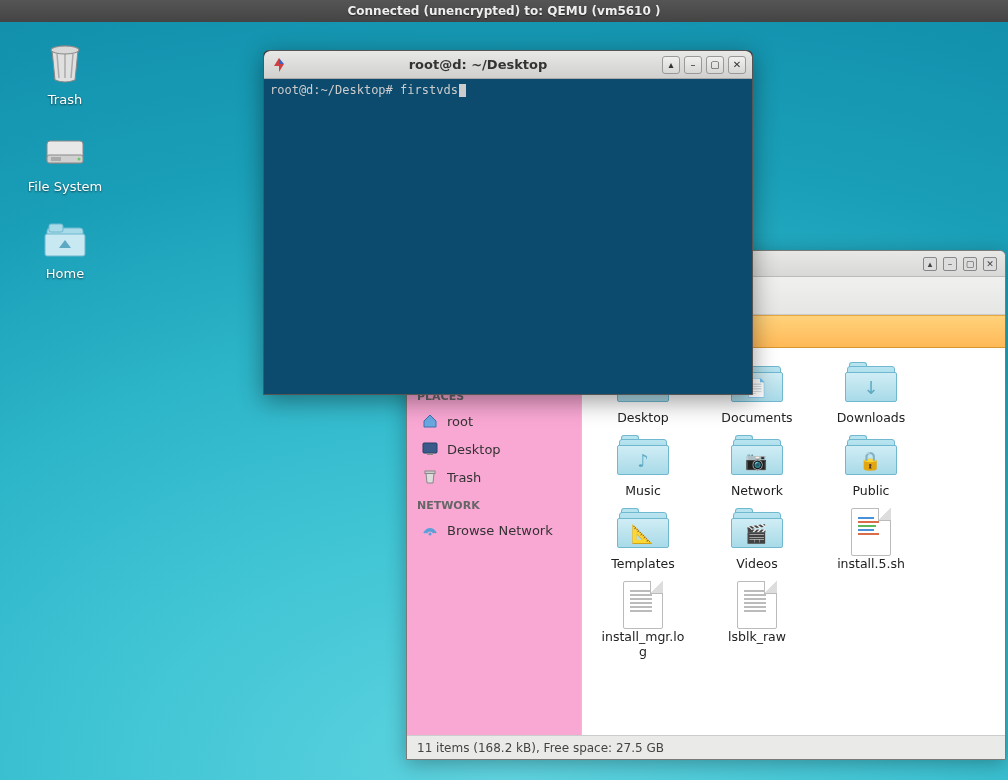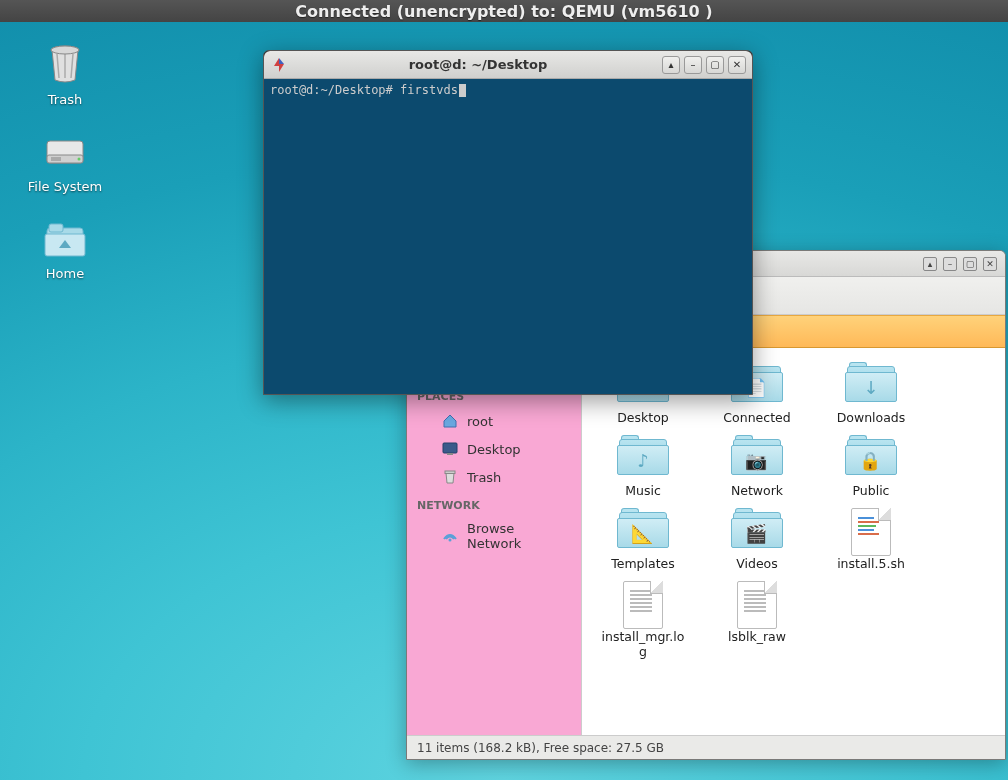--- a/index.html
+++ b/index.html
@@ -9,21 +9,21 @@
   font-size: 13px;
   overflow: hidden;
   position: relative;
   background: radial-gradient(ellipse 1400px 900px at 50% 100%, #5fd4e0 0%, #3fc4d4 30%, #2cb4c8 50%, #1a9fb8 70%, #0f8aa8 100%);
   color: #333;
 }
 
 .conn-bar {
   position: absolute; top: 0; left: 0; right: 0; height: 22px;
   background: linear-gradient(#555, #444);
-  color: #eee; font-size: 16px; font-weight: bold;
+  color: #eee; font-size: 12px; font-weight: bold;
   display: flex; align-items: center; justify-content: center;
   text-shadow: 0 1px 1px rgba(0,0,0,0.5);
   z-index: 0;
 }
 
 .desktop-icons { position: absolute; top: 40px; left: 20px; z-index: 1; }
 .desktop-icon { width: 90px; text-align: center; margin-bottom: 20px; cursor: pointer; }
 .desktop-icon .icon-box { width: 48px; height: 48px; margin: 0 auto 4px; }
 .desktop-icon .label { color: #fff; text-shadow: 0 1px 2px rgba(0,0,0,0.6); font-size: 13px; }
 
@@ -63,21 +63,21 @@
   padding-top: 6px;
   overflow: hidden;
 }
 .fm-sidebar .section-label {
   font-size: 11px; font-weight: bold; color: #666;
   padding: 8px 10px 4px;
 }
 .fm-sidebar .item {
   display: flex; align-items: center; gap: 8px;
   padding: 5px 10px 5px 14px;
-  cursor: pointer; font-size: 13px; color: #333; margin-left: 20px;
+  cursor: pointer; font-size: 13px; color: #333;
 }
 .fm-sidebar .item .sicon { width: 18px; height: 18px; flex-shrink: 0; }
 .fm-content {
   flex: 1; background: #fff; padding: 14px 10px 10px 18px;
   overflow: auto;
   display: flex; flex-wrap: wrap; align-content: flex-start;
   gap: 10px 28px;
 }
 .fm-item { width: 86px; text-align: center; cursor: pointer; }
 .fm-item .ficon { width: 52px; height: 44px; margin: 0 auto 4px; }
@@ -289,21 +289,21 @@
         <div class="fm-item">
           <div class="ficon">
             <div class="folder-shape">
       <div class="folder-tab"></div>
               <div class="folder-back"></div>
       <div class="folder-front">
                 <span class="folder-glyph">📄</span>
               </div>
     </div>
           </div>
-          <div class="flabel">Connected</div>
+          <div class="flabel">Documents</div>
         </div>
         <div class="fm-item">
           <div class="ficon">
             <div class="folder-shape">
       <div class="folder-tab"></div>
               <div class="folder-back"></div>
       <div class="folder-front">
                 <span class="folder-glyph">↓</span>
               </div>
     </div>

